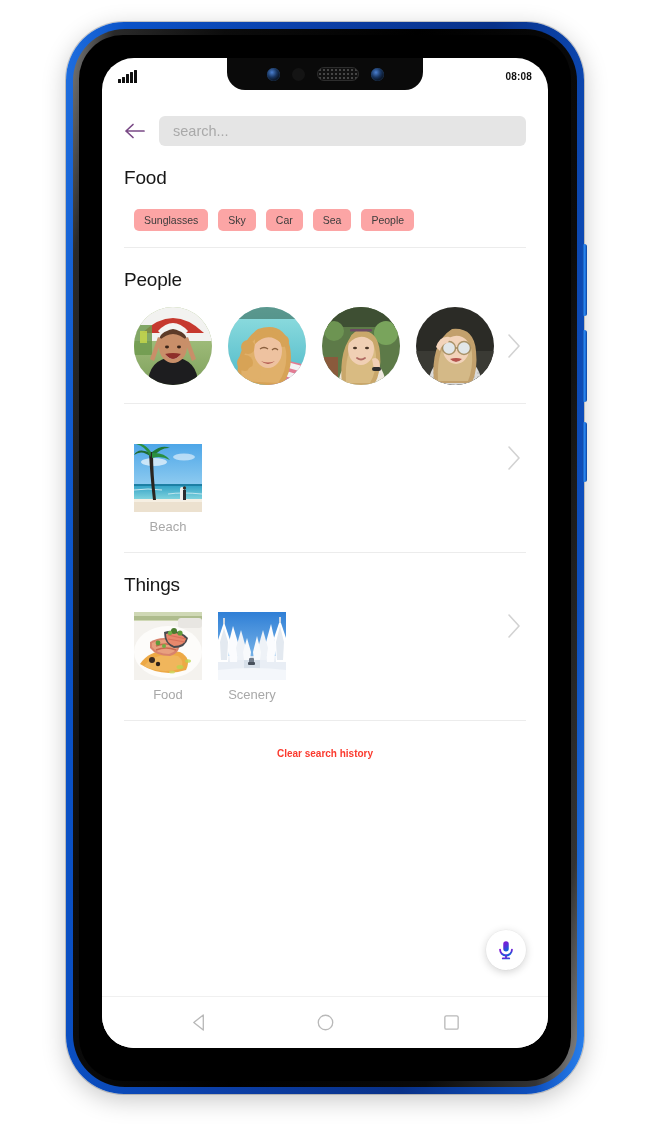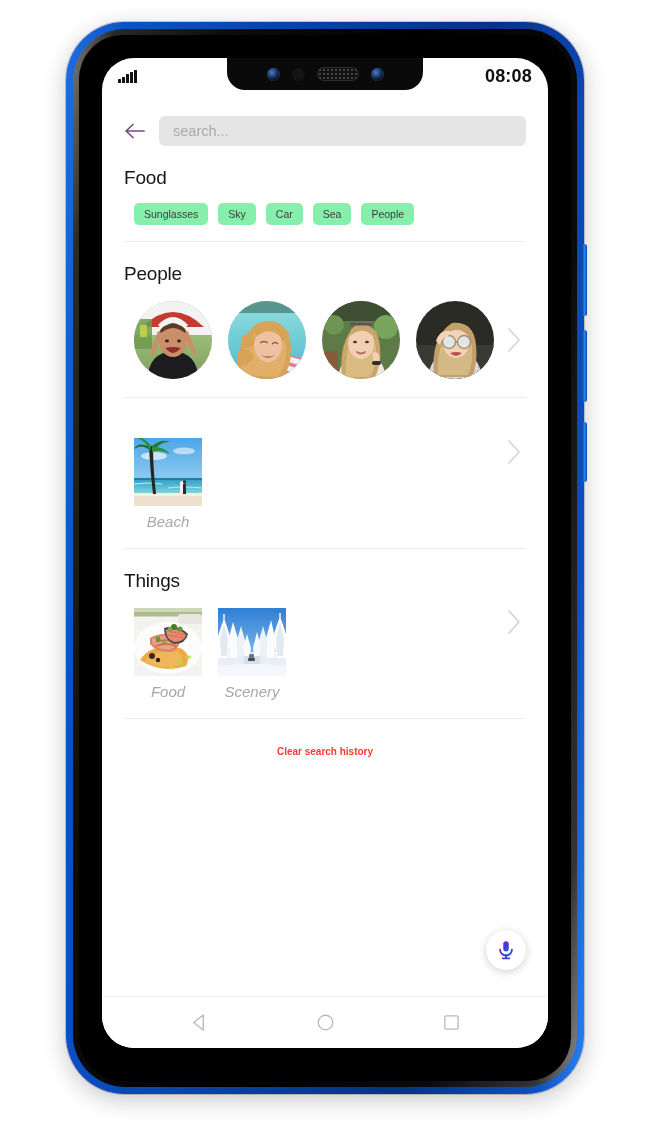--- a/index.html
+++ b/index.html
@@ -76,21 +76,21 @@
     display:flex; align-items:center; justify-content:space-between;
     padding:0 16px; z-index:10;
   }
   #signal-icon{ display:flex; align-items:flex-end; gap:1.5px; height:13px; }
   #signal-icon i{ display:block; width:2.5px; background:#101010; border-radius:.5px; }
   #signal-icon i:nth-child(1){height:3.5px}
   #signal-icon i:nth-child(2){height:6px}
   #signal-icon i:nth-child(3){height:8.5px}
   #signal-icon i:nth-child(4){height:11px}
   #signal-icon i:nth-child(5){height:13px}
-  #status-time{ font-size:18px; font-weight:bold; color:#0f0f0f; letter-spacing:.2px; }
+  #status-time{ font-size:10px; font-weight:bold; color:#0f0f0f; letter-spacing:.2px; }
 
   
   #app-content{
     position:absolute; top:36px; left:0; right:0; bottom:52px;
     background:#fff; overflow:hidden;
   }
 
   
   #search-row{
     display:flex; align-items:center; gap:13px;
@@ -109,23 +109,23 @@
   .section-title{
     font-size:19px; color:#161616; font-weight:normal;
     letter-spacing:-.2px; line-height:1;
   }
   .divider{ height:1px; background:#ececec; margin:0 22px; }
 
   
   #tags-section{ padding-top:4px; padding-bottom:16px; }
   #tags-list{ display:flex; gap:10px; margin-top:16px; padding-left:10px; flex-wrap:wrap; }
   .tag-chip{
-    background:#86efac; border-radius:5px;
+    background:#fca5a5; border-radius:5px;
     padding:5px 10px; font-size:10.5px; color:#3c3c3c;
-    white-space:nowrap; cursor:pointer;
+    white-space:nowrap; cursor:pointer;margin-top:6px;
   }
 
   
   .row-with-arrow{ display:flex; align-items:center; }
   .row-items{ flex:1 1 auto; display:flex; gap:16px; padding-left:10px; }
   .chevron{ flex:0 0 auto; padding-right:4px; line-height:0; cursor:pointer; }
 
   
   #people-section{ padding-top:22px; padding-bottom:18px; }
   #people-row{ margin-top:18px; }
@@ -137,21 +137,21 @@
   .avatar svg{ display:block; width:100%; height:100%; }
 
   
   #places-section,#things-section{ padding-top:22px; padding-bottom:18px; }
   .tile-row{ margin-top:18px; align-items:flex-start; }
   .tile{ width:68px; cursor:pointer; flex:0 0 auto; }
   .tile-img{ width:68px; height:68px; overflow:hidden; background:#eee; }
   .tile-img svg{ display:block; width:100%; height:100%; }
   .tile-label{
     margin-top:7px; text-align:center;
-    font-size:15px; color:#a8a8a8;font-style:italic;
+    font-size:13px; color:#a8a8a8;
   }
 
   
   #clear-history-row{ padding:22px 22px 0 22px; text-align:center; }
   #clear-history-button{
     font-size:10px; color:#fb3a2e; font-weight:bold;
     display:inline-block; cursor:pointer;
   }
 
   

